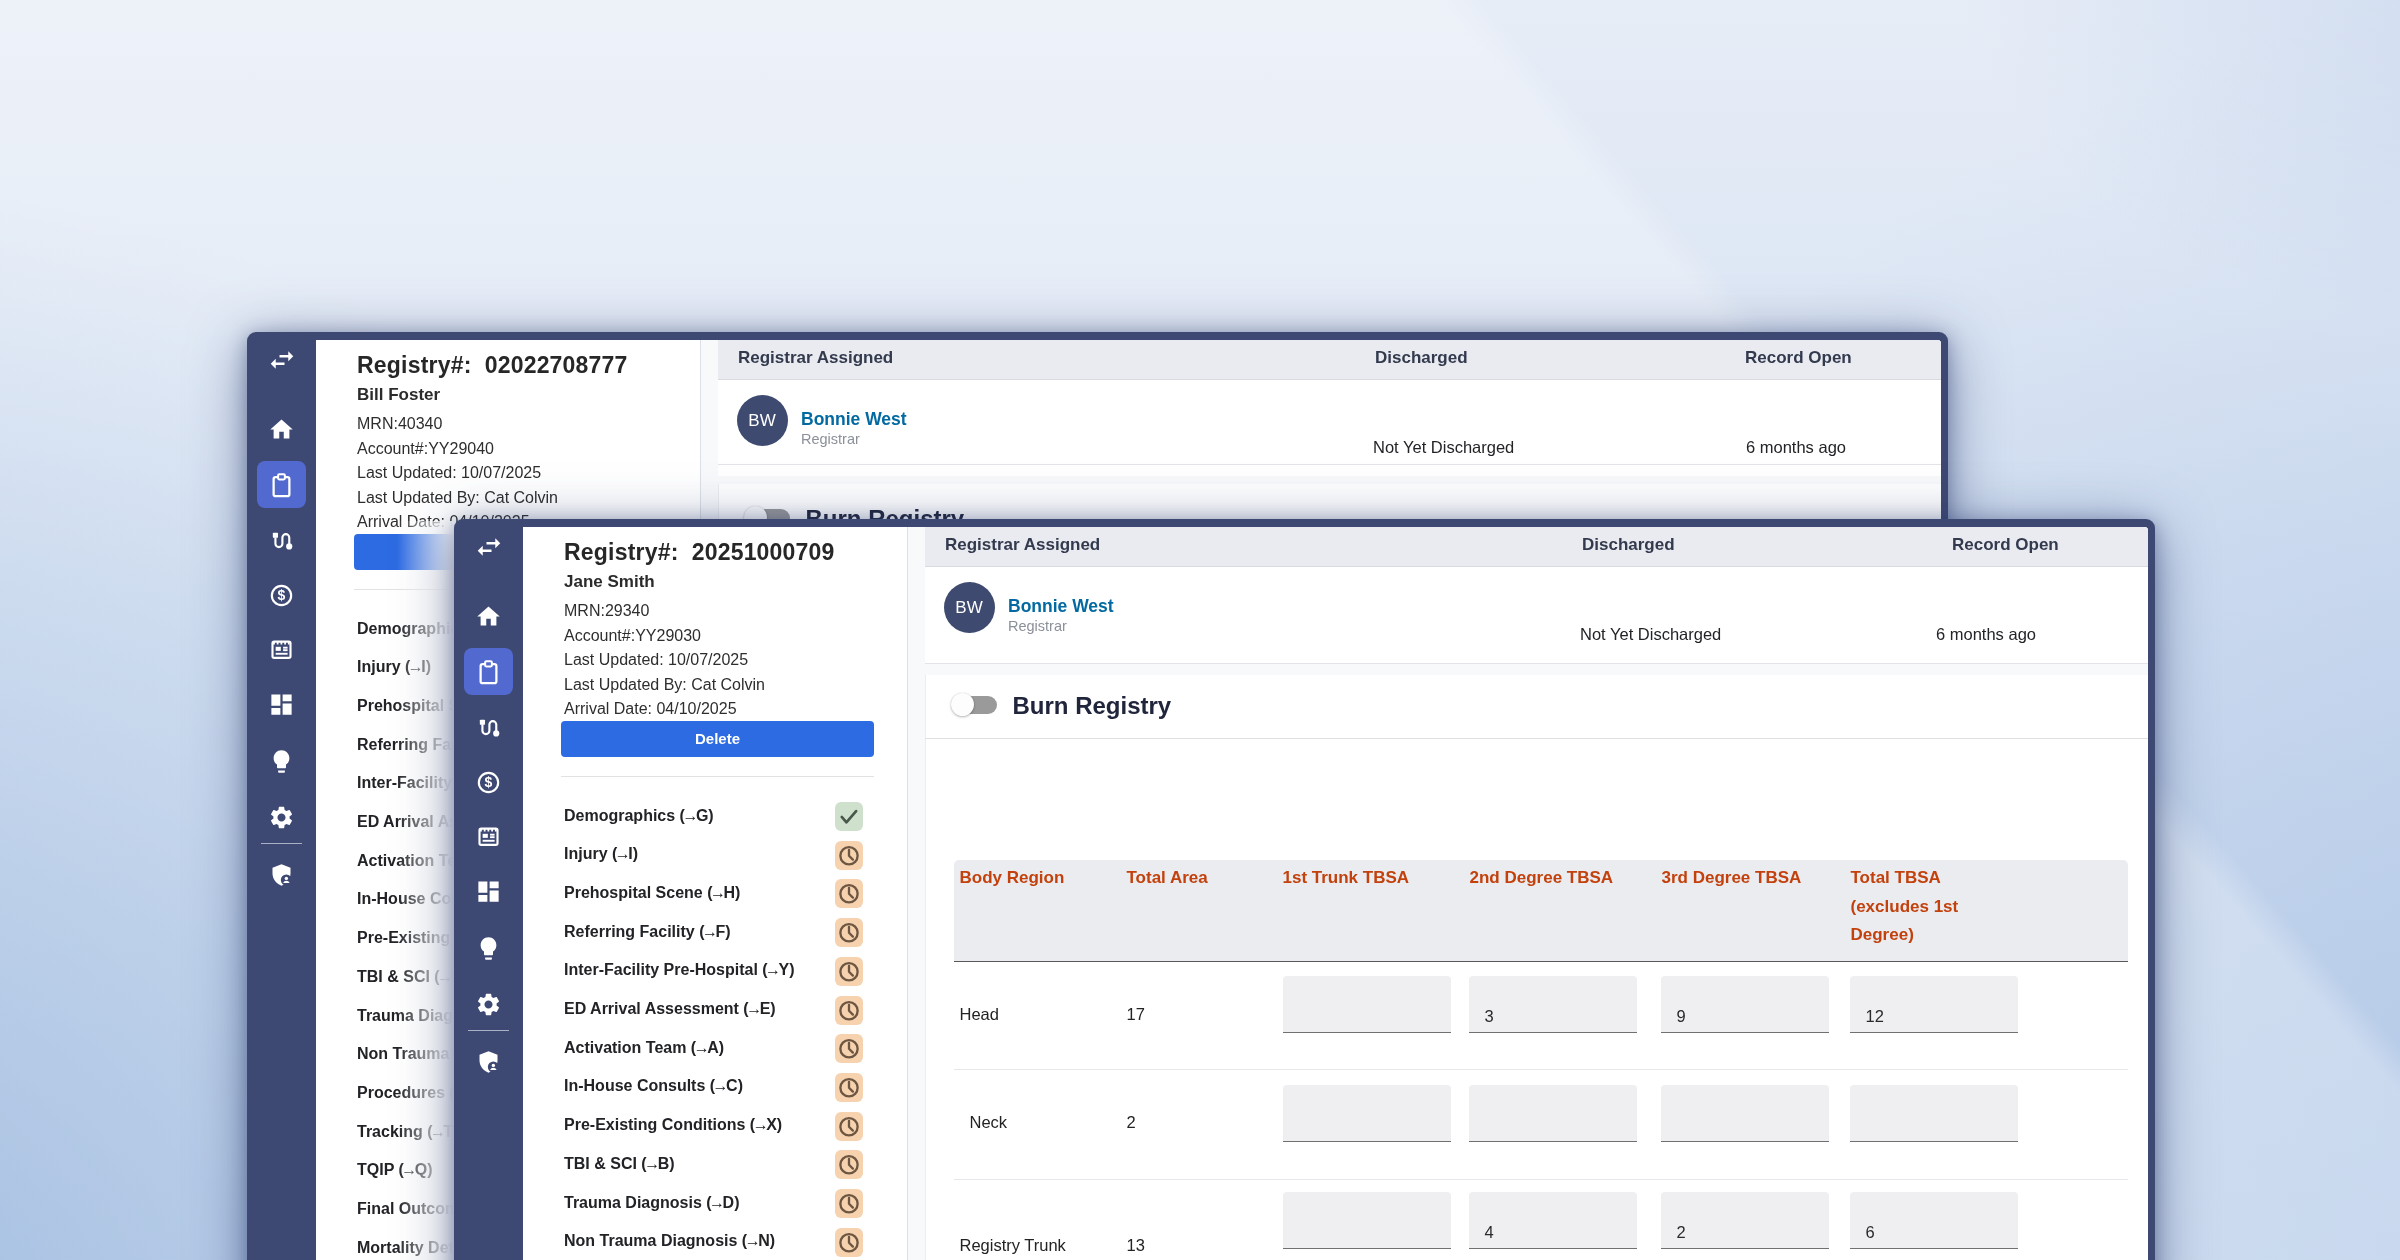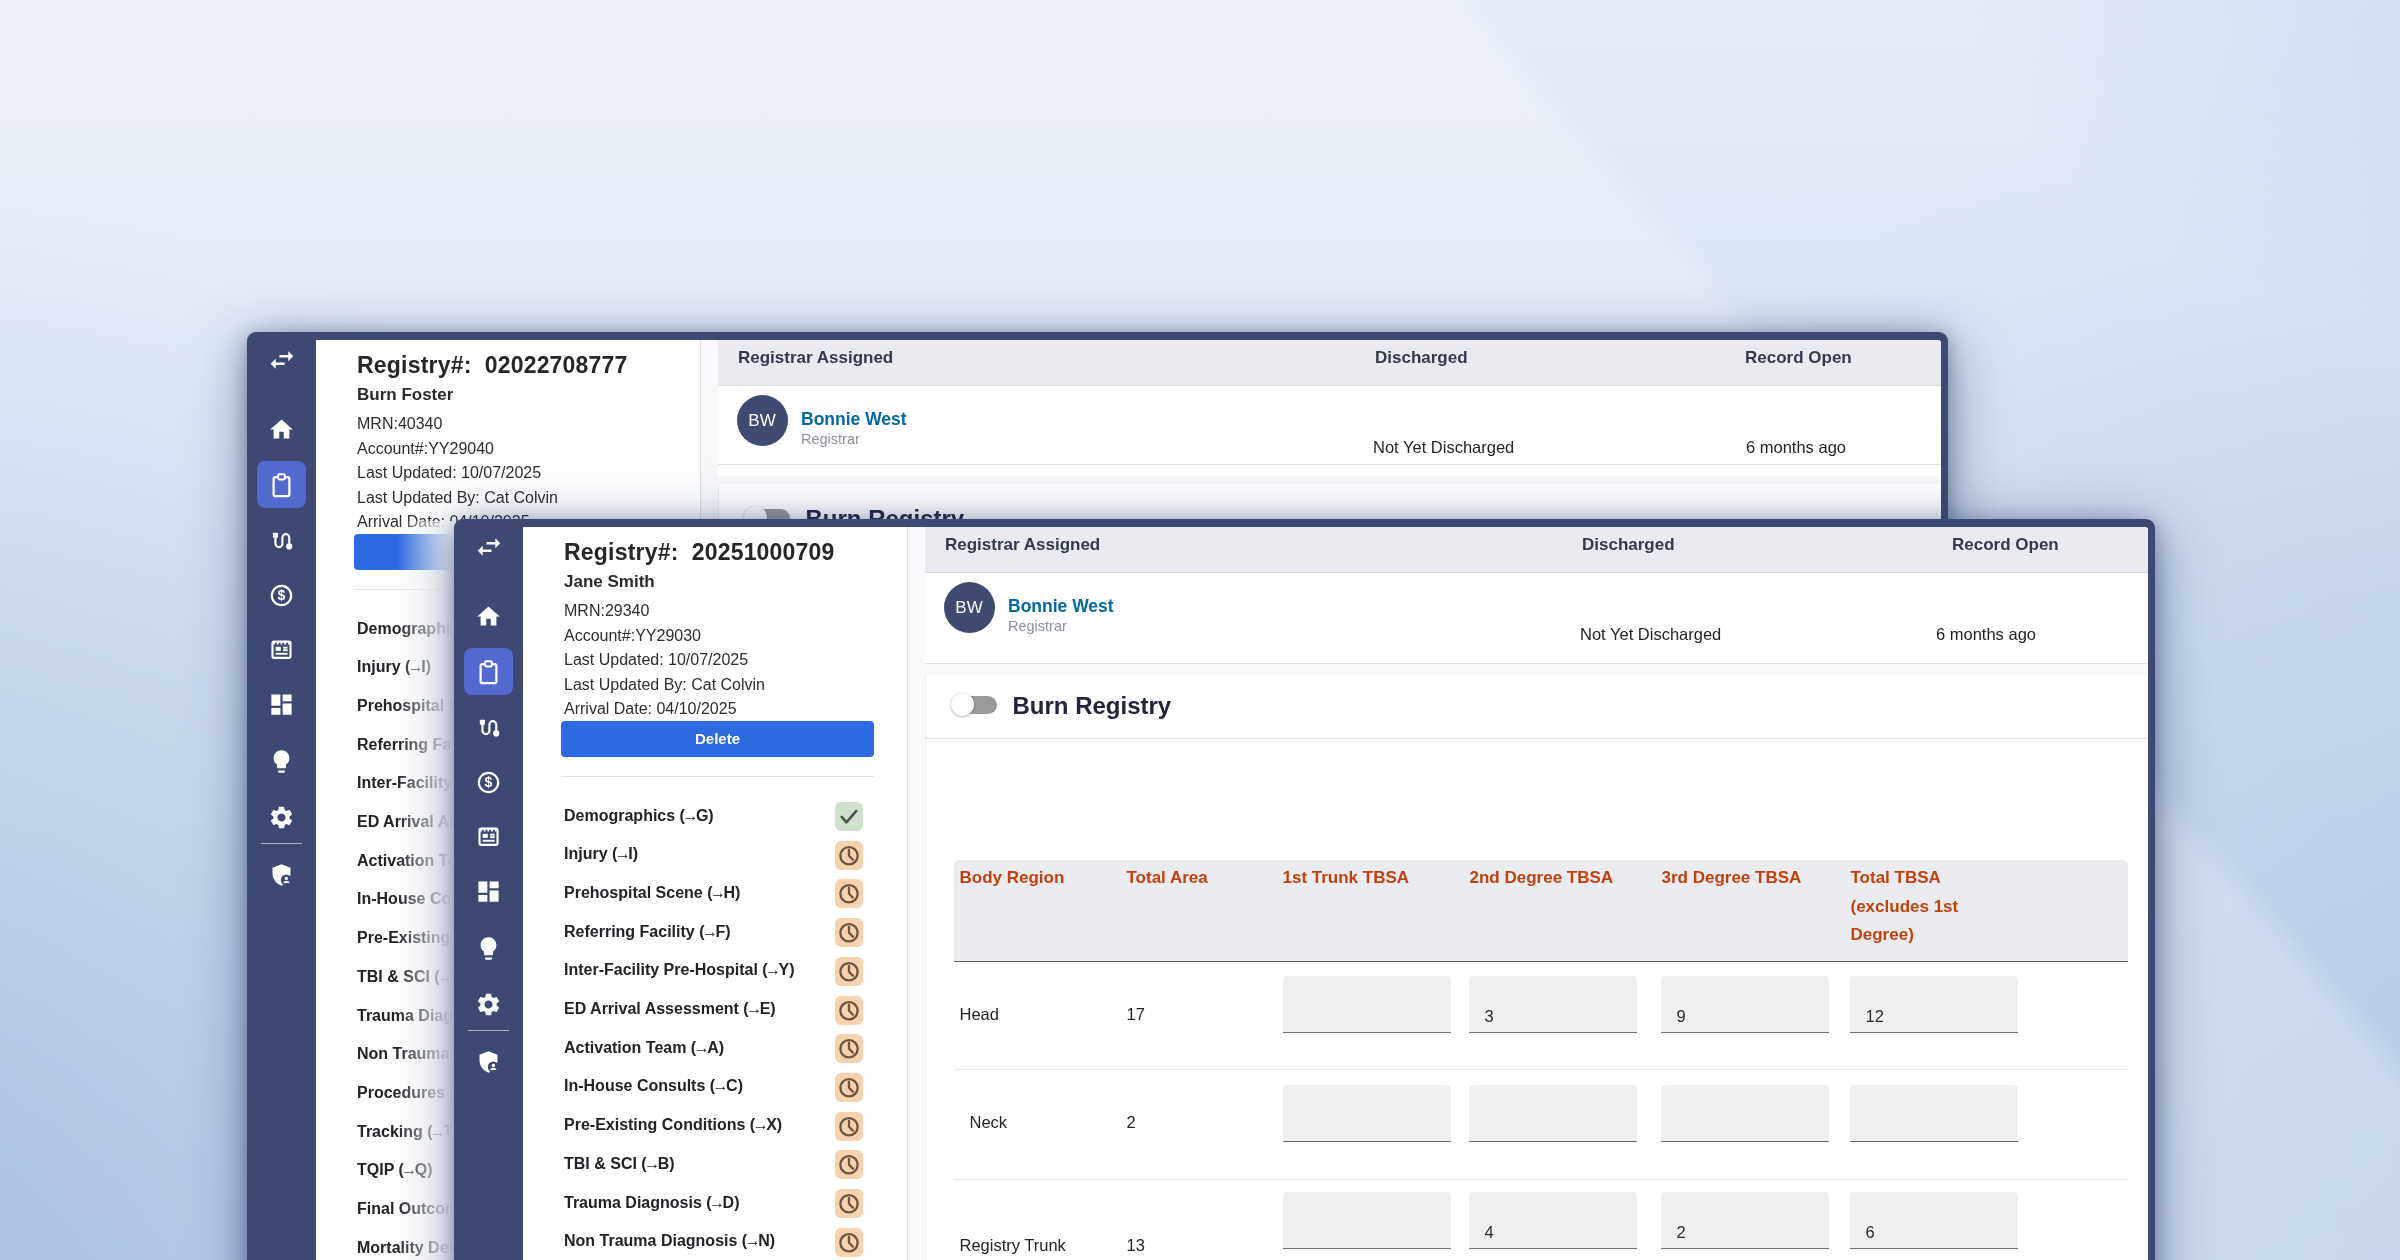--- a/index.html
+++ b/index.html
@@ -46,21 +46,21 @@
 .litem { position:absolute; left:41px; width:340px; font-size:16px; font-weight:700; color:#222327; }
 .ar { margin:0 -2.5px; }
 .sticon { position:absolute; left:312px; width:28px; height:29px; border-radius:6px; }
 .sticon.ok { background:#cfe0cd; }
 .sticon.cl { background:#f7d2ae; }
 
 
 .pane { position:absolute; left:385px; top:0; right:0; height:100%; background:#f8f9fb; }
 .card1 { position:absolute; left:17px; right:0; top:0; height:135.5px; background:#fff; }
 .burncard { position:absolute; left:17px; right:0; top:147.5px; bottom:0; background:#fff; border-left:1px solid #ebedf0; }
-.bar1 { position:absolute; left:17px; top:0; right:0; height:46px; background:#e9ebf0; border-bottom:1px solid #d8dade; }
+.bar1 { position:absolute; left:17px; top:0; right:0; height:40px; background:#e9ebf0; border-bottom:1px solid #d8dade; }
 .h1 { position:absolute; top:8px; font-size:17px; font-weight:700; color:#333a4e; }
 .rowdiv { position:absolute; left:17px; right:0; top:135.5px; height:0; border-top:1px solid #e3e4e8; }
 .avatar { position:absolute; left:35.5px; top:55px; width:51px; height:51px; border-radius:50%; background:#3e4a70;
   color:#fff; font-size:17px; text-align:center; line-height:51px; }
 .bname { position:absolute; left:100px; top:69px; font-size:17.5px; font-weight:700; color:#0369a1; }
 .brole { position:absolute; left:100px; top:91px; font-size:14.5px; color:#8b9099; }
 .cellv { position:absolute; top:71px; font-size:16.5px; color:#222428;margin-top:27px; }
 .toggle { position:absolute; left:45px; top:168.5px; width:44px; height:18px; background:#9a9a9a; border-radius:9px; }
 .tthumb { position:absolute; left:-2.5px; top:-2.5px; width:23px; height:23px; border-radius:50%; background:#fdfdfd;
   box-shadow:0 1px 2.5px rgba(0,0,0,0.28), 0 0 1px rgba(0,0,0,0.18); }
@@ -129,21 +129,21 @@
         <path fill="#fff" d="M12 2L4 5.2v5.1c0 4.9 3.4 9.5 8 10.7 4.6-1.2 8-5.8 8-10.7V5.2L12 2z"></path>
         <circle cx="16.3" cy="16" r="4.9" fill="#3e4973"></circle>
         <circle cx="16.3" cy="14.6" r="1.5" fill="#fff"></circle>
         <path d="M13.4 18.6a3.2 3.2 0 0 1 5.8 0z" fill="#fff"></path>
       </svg>
       <div class="sdiv"></div>
     </div>
     <div class="content">
       <div class="panel">
         <div class="title">Registry#:&nbsp; 02022708777</div>
-        <div class="pname">Burn Foster</div>
+        <div class="pname">Bill Foster</div>
         <div class="pinfo">MRN:40340<br>Account#:YY29040<br>Last Updated: 10/07/2025<br>Last Updated By: Cat Colvin<br>Arrival Date: 04/10/2025</div>
         <div class="delbtn">Delete</div>
         <div class="phr"></div>
         <div class="litem" style="top:279.5px">Demographics (<span class="ar">→</span>G)</div>
         <div class="sticon ok" style="top:275.0px"><svg width="28" height="29" viewBox="0 0 24 24">
             <path d="M5.8 12.4l4 4.6 8.3-9.6" fill="none" stroke="#4a574c" stroke-width="2.3" stroke-linecap="round" stroke-linejoin="round"></path>
           </svg></div>
         <div class="litem" style="top:318.2px">Injury (<span class="ar">→</span>I)</div>
         <div class="sticon cl" style="top:313.7px"><svg width="28" height="29" viewBox="0 0 24 24">
             <circle cx="12" cy="12.2" r="7.4" fill="none" stroke="#6d5742" stroke-width="2"></circle>

